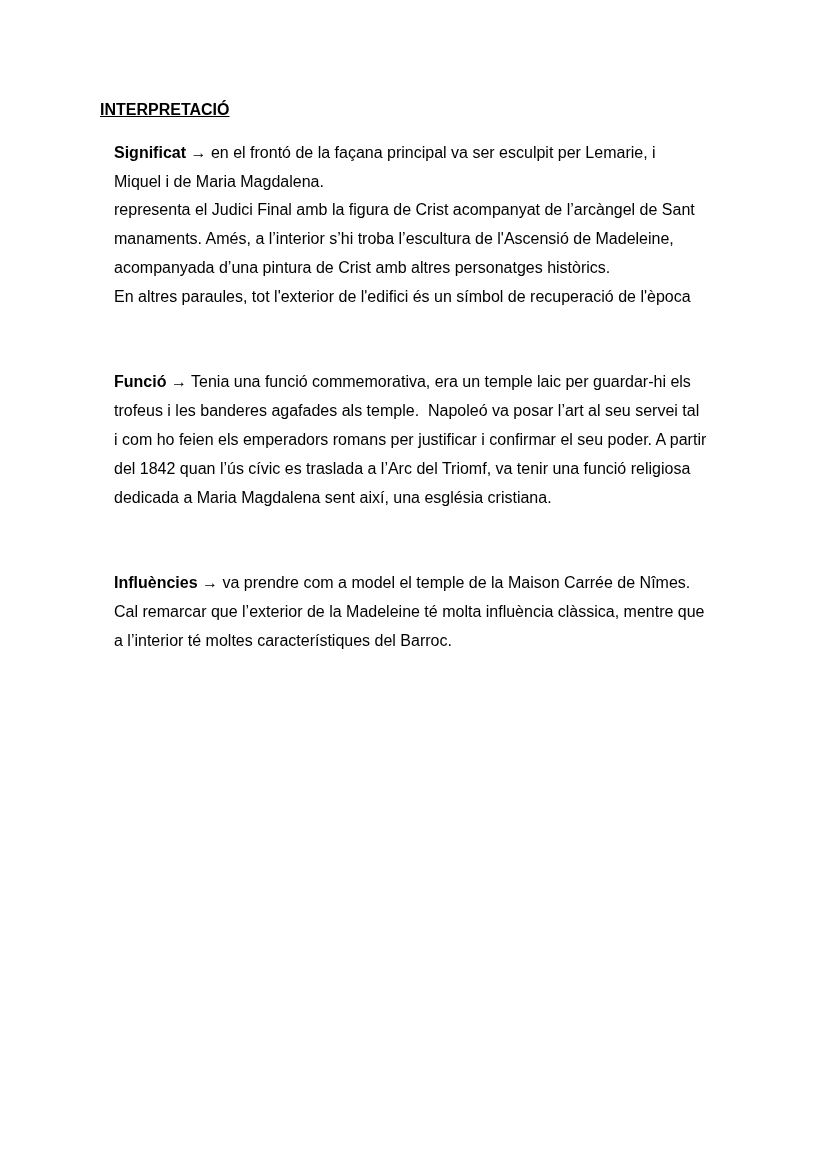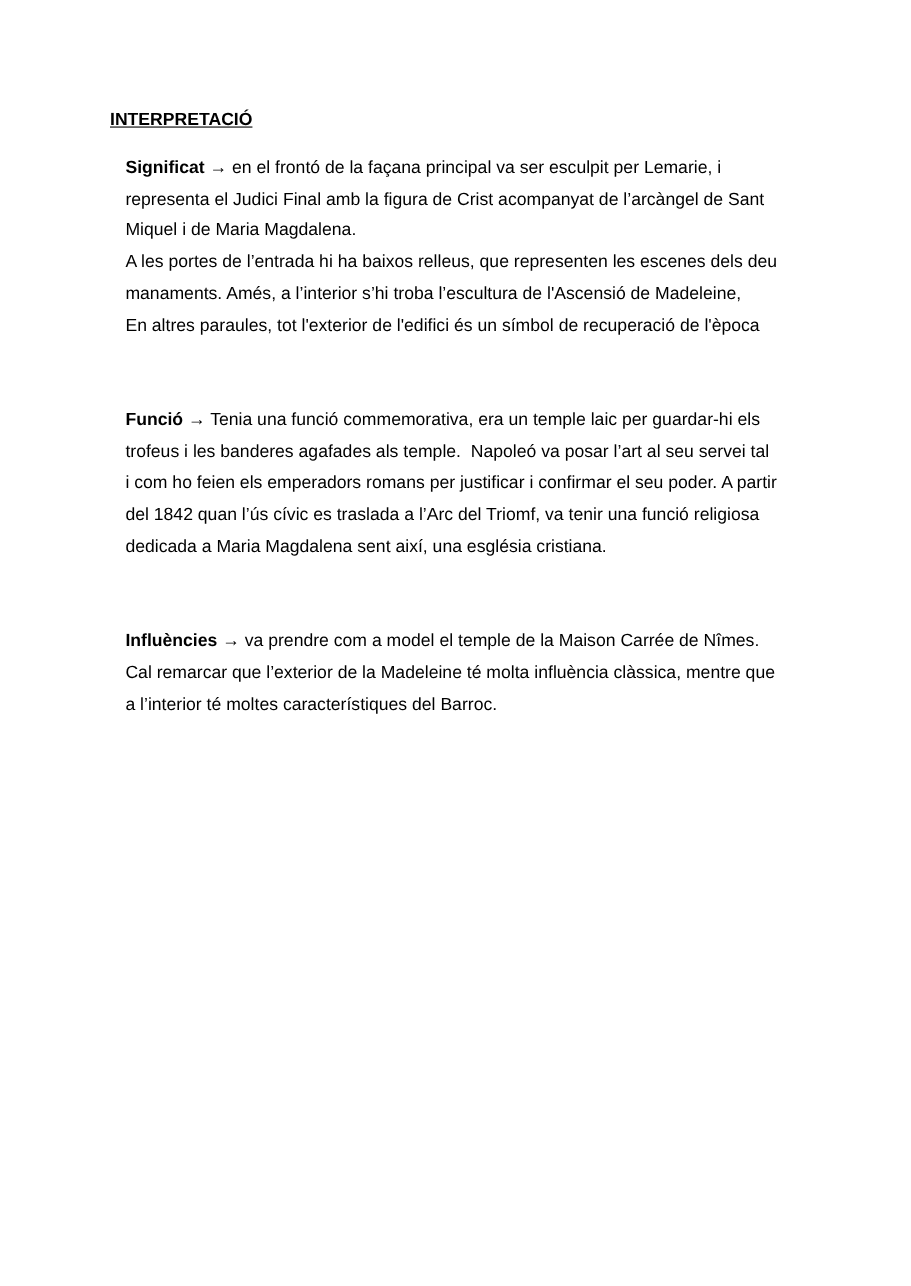--- a/index.html
+++ b/index.html
@@ -43,24 +43,24 @@
     }
   </style>
 </head>
 <body>
 
 <div class="page">
   <span class="heading">INTERPRETACIÓ</span>
 
   <div class="para">
     <span class="line"><span class="label">Significat</span> <span>→</span><span> en el frontó de la façana principal va ser esculpit per Lemarie, i</span></span>
+    <span class="line">Miquel i de Maria Magdalena.</span>
     <span class="line">representa el Judici Final amb la figura de Crist acompanyat de l’arcàngel de Sant</span>
-    <span class="line">Miquel i de Maria Magdalena.</span>
-    <span class="line">A les portes de l’entrada hi ha baixos relleus, que representen les escenes dels deu</span>
     <span class="line">manaments. Amés, a l’interior s’hi troba l’escultura de l'Ascensió de Madeleine,</span>
+    <span class="line">acompanyada d’una pintura de Crist amb altres personatges històrics.</span>
     <span class="line">En altres paraules, tot l'exterior de l'edifici és un símbol de recuperació de l'època</span>
   </div>
 
   <div class="spacer"></div>
 
   <div class="para">
     <span class="line"><span class="label">Funció</span> <span>→</span><span> Tenia una funció commemorativa, era un temple laic per guardar-hi els</span></span>
     <span class="line" style="white-space: pre;">trofeus i les banderes agafades als temple.  Napoleó va posar l’art al seu servei tal</span>
     <span class="line">i com ho feien els emperadors romans per justificar i confirmar el seu poder. A partir</span>
     <span class="line">del 1842 quan l’ús cívic es traslada a l’Arc del Triomf, va tenir una funció religiosa</span>

